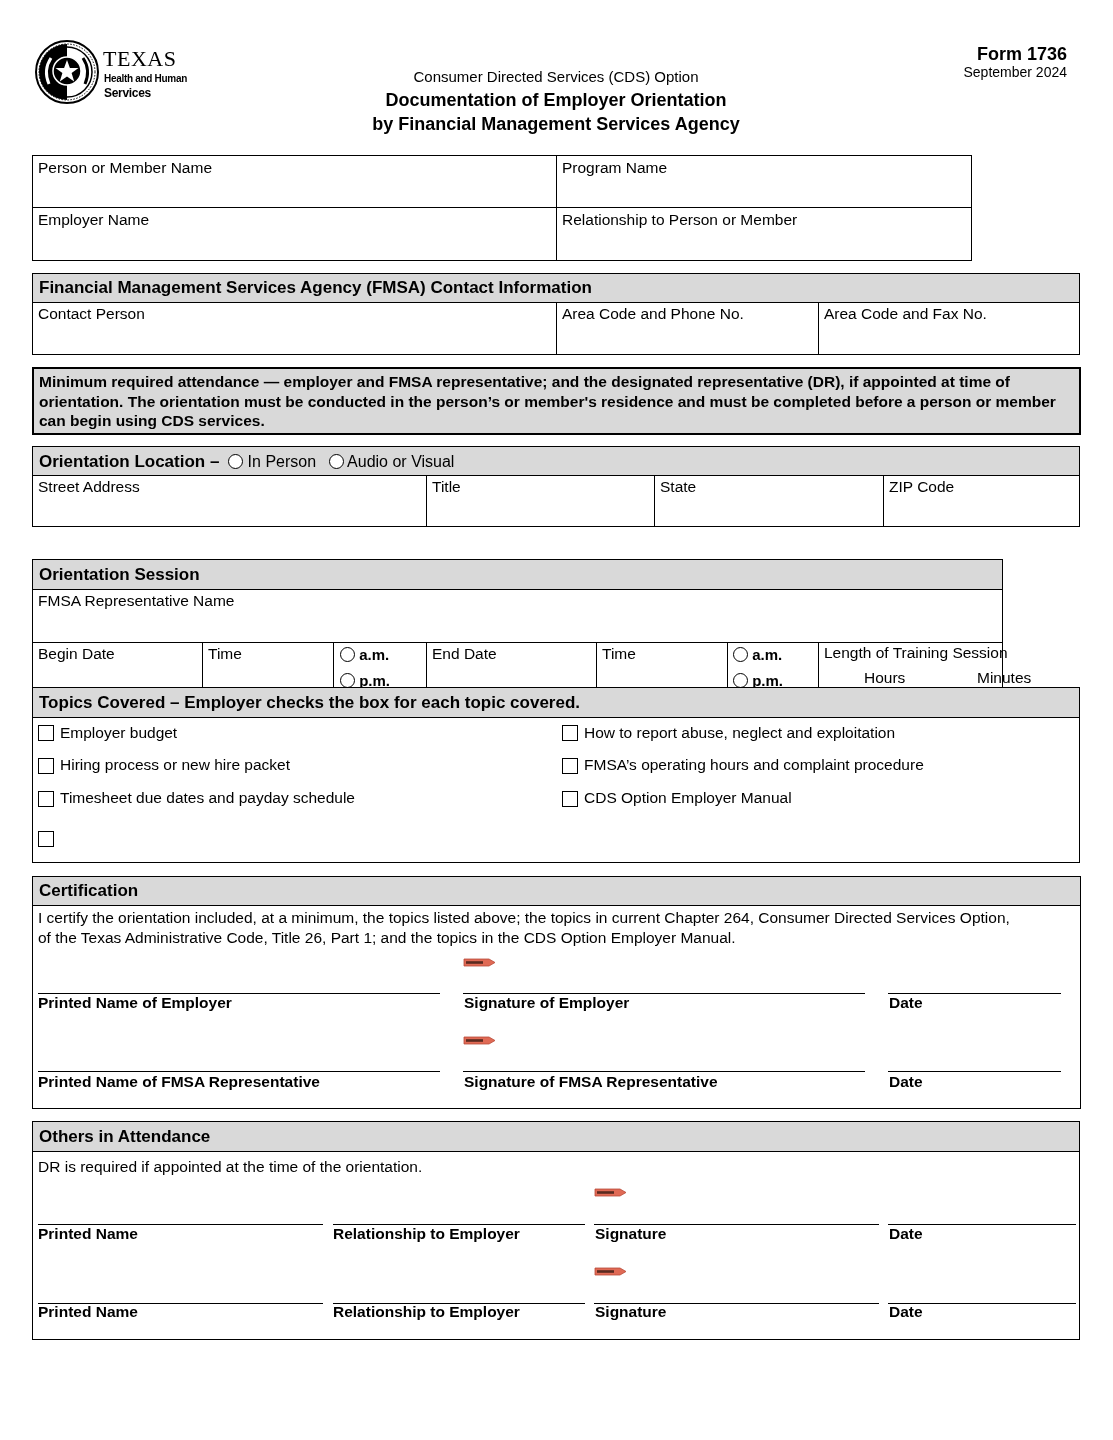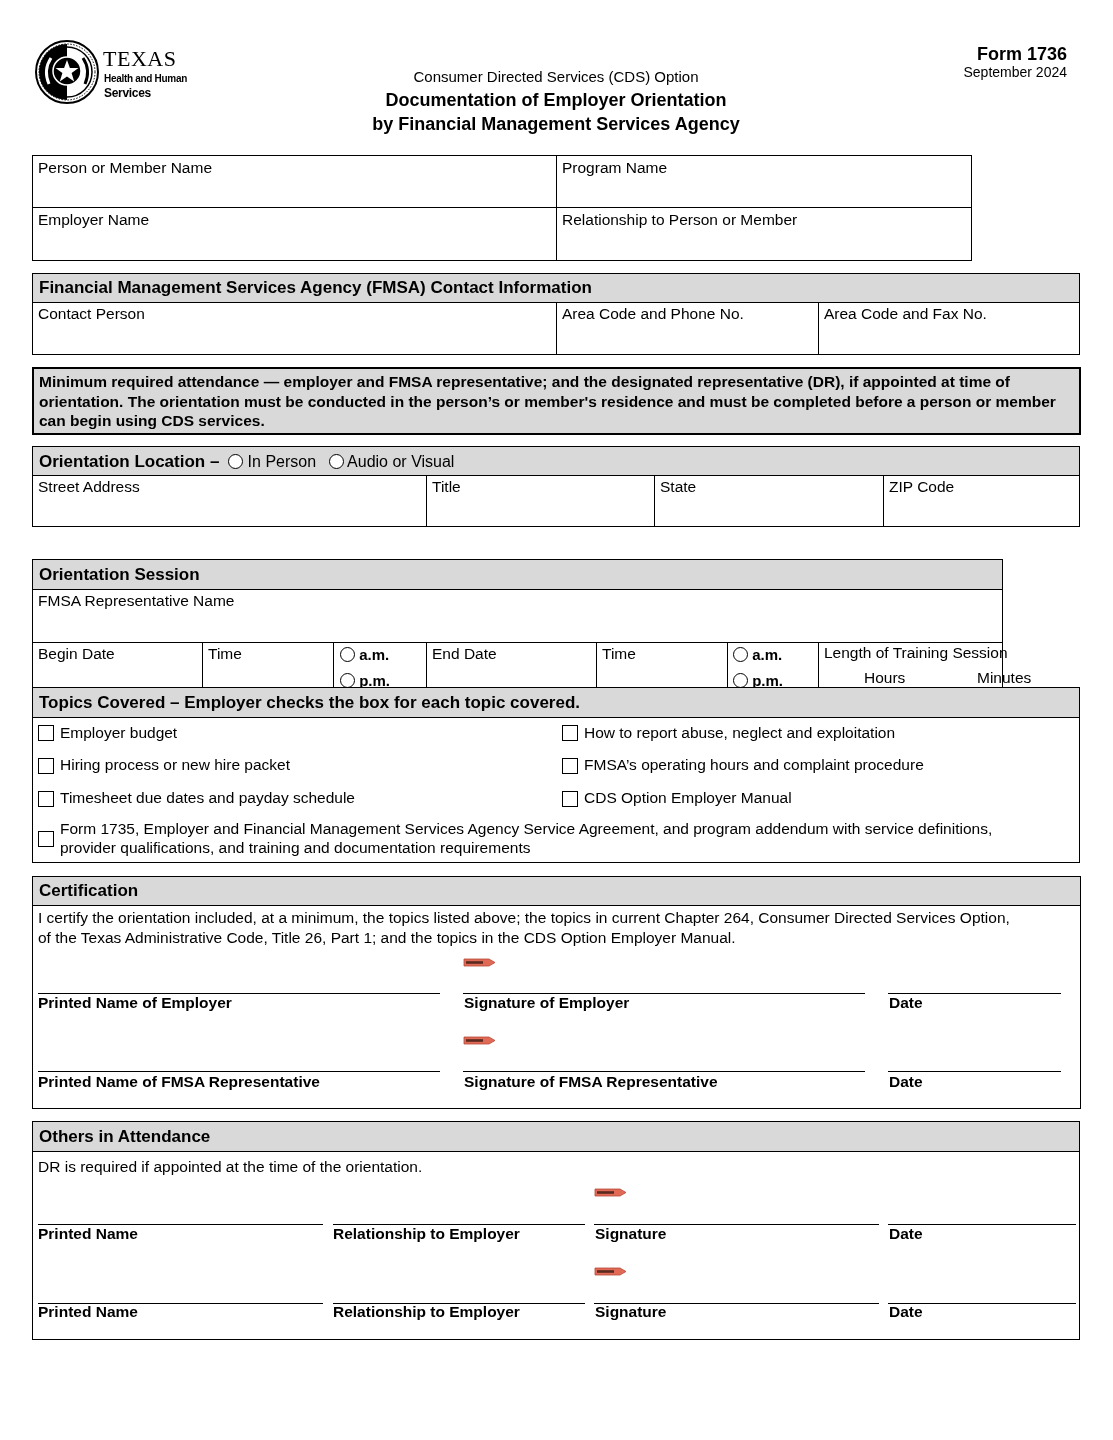--- a/index.html
+++ b/index.html
@@ -190,24 +190,20 @@
   <span class="topic" style="left:27px; top:100px;">Timesheet due dates and payday schedule</span>
 
   <span class="chk" style="left:529px; top:37px;"></span>
   <span class="topic" style="left:551px; top:35px;">How to report abuse, neglect and exploitation</span>
   <span class="chk" style="left:529px; top:70px;"></span>
   <span class="topic" style="left:551px; top:67px;">FMSA’s operating hours and complaint procedure</span>
   <span class="chk" style="left:529px; top:103px;"></span>
   <span class="topic" style="left:551px; top:100px;">CDS Option Employer Manual</span>
 
   <span class="chk" style="left:5px; top:143px;"></span>
-  <span class="topic" style="left:27px; top:131px; line-height:19px;">
-    <span>Form 1735, Employer and Financial Management Services Agency Service Agreement, and program addendum with service definitions,</span><br>
-    <span>provider qualifications, and training and documentation requirements</span>
-  </span>
 </div>
 
 <div class="box" style="left:32px; top:876px; width:1049px; height:233px;">
   <div class="sechead" style="height:29px;">
     <span class="t" style="top:3px;">Certification</span>
   </div>
   <div class="topic" style="left:5px; top:31px; line-height:20px;">
     <span>I certify the orientation included, at a minimum, the topics listed above; the topics in current Chapter 264, Consumer Directed Services Option,</span><br>
     <span>of the Texas Administrative Code, Title 26, Part 1; and the topics in the CDS Option Employer Manual.</span>
   </div>

